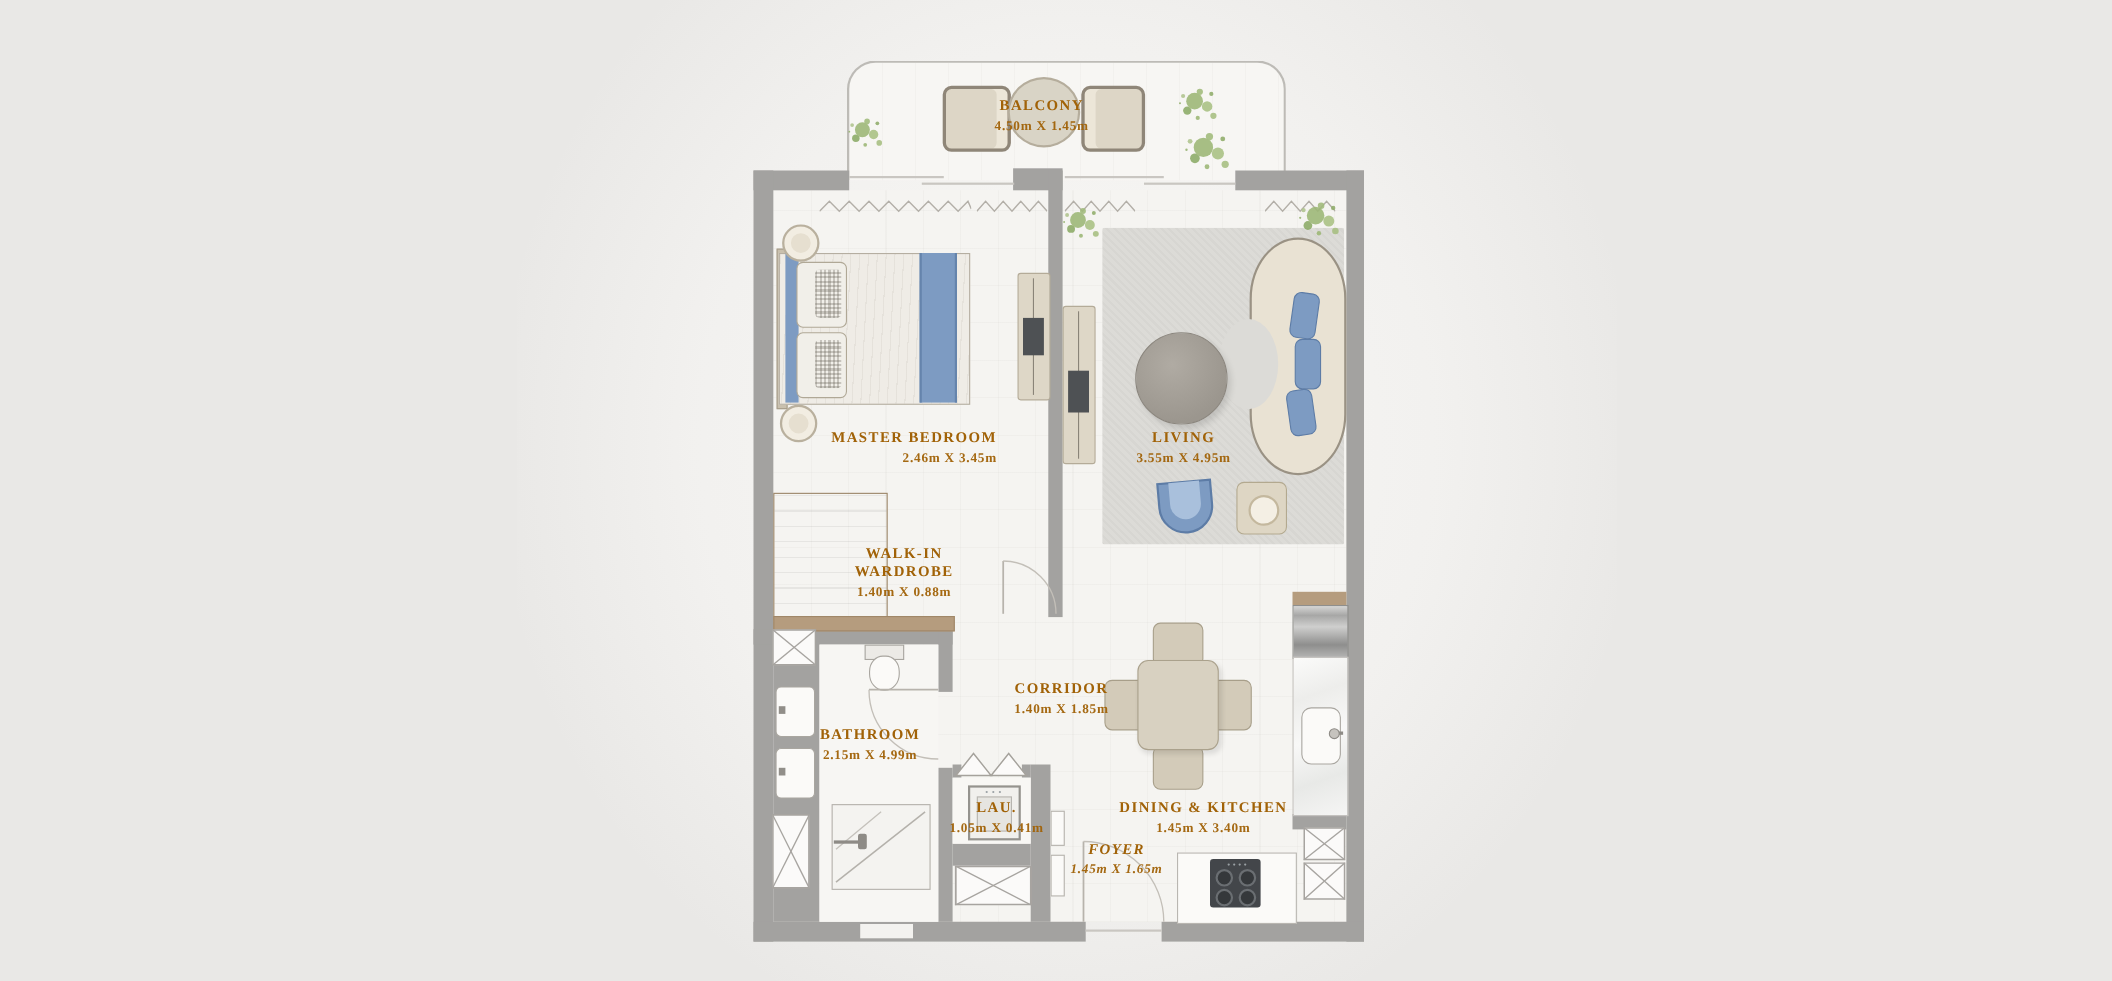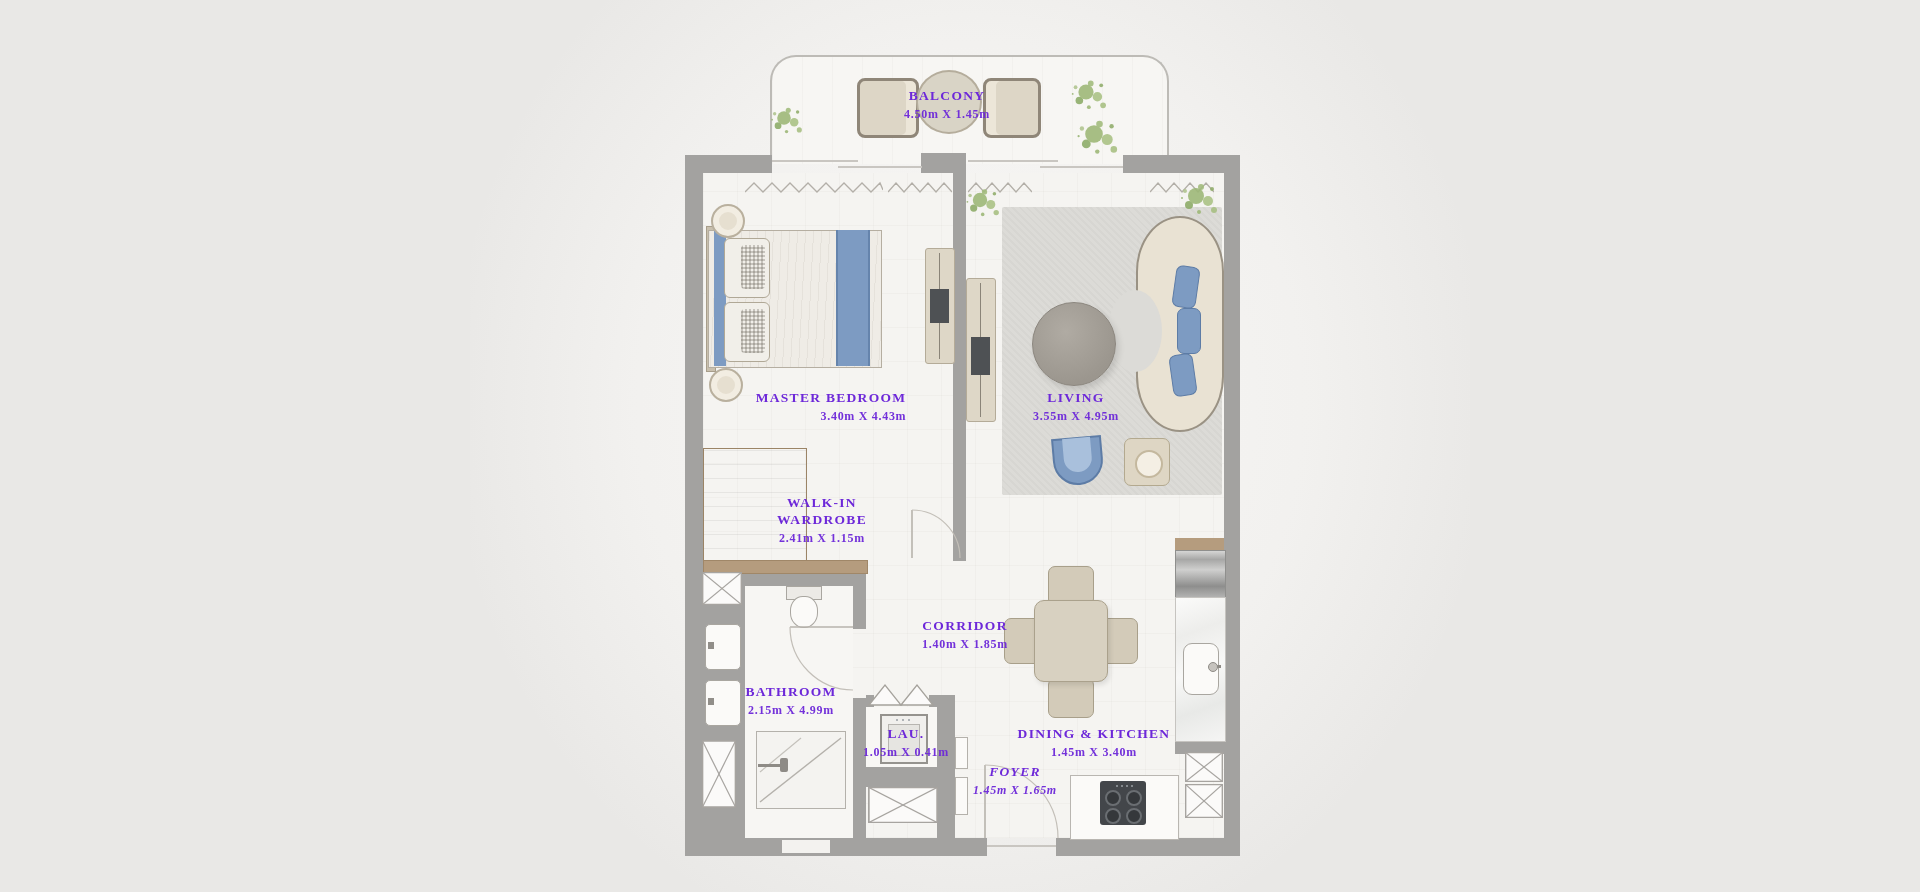--- a/index.html
+++ b/index.html
@@ -12,21 +12,21 @@
   .glow{position:absolute;left:470px;top:-60px;width:1000px;height:1010px;
         background:radial-gradient(ellipse at 50% 46%,rgba(250,249,247,.95) 0%,rgba(244,243,241,.8) 48%,rgba(233,232,230,0) 74%);}
   .floor{position:absolute;background:#f5f4f1;
         background-image:repeating-linear-gradient(0deg,rgba(150,145,135,.055) 0 1px,transparent 1px 34px),
                          repeating-linear-gradient(90deg,rgba(150,145,135,.055) 0 1px,transparent 1px 34px);}
   .balcony{position:absolute;background:#f7f6f3;border:2px solid #bdbbb6;border-bottom:none;
         border-radius:26px 26px 0 0;
         background-image:repeating-linear-gradient(90deg,rgba(150,145,135,.05) 0 1px,transparent 1px 30px);}
   .rug{position:absolute;background:#dcdbd7;border-radius:2px;
         background-image:repeating-linear-gradient(45deg,rgba(0,0,0,.022) 0 2px,transparent 2px 5px);}
-  .label{position:absolute;transform:translateX(-50%);text-align:center;color:#6d28d9;white-space:nowrap;}
+  .label{position:absolute;transform:translateX(-50%);text-align:center;color:#a16207;white-space:nowrap;}
   .label .name{font-size:13.5px;font-weight:700;letter-spacing:1.3px;line-height:1.25;}
   .label .dims{font-size:12px;font-weight:700;letter-spacing:.7px;margin-top:2px;opacity:.95;}
   .label.wrap{white-space:normal;width:118px;}
   .xbox{position:absolute;}
   .arc{position:absolute;overflow:visible;}
   .curtain{position:absolute;}
   .plant{position:absolute;width:16px;height:16px;border-radius:50%;background:#9cb775;opacity:.88;
      box-shadow:12px 5px 0 -3px #a9c183,-7px 9px 0 -4px #8cab66,5px -9px 0 -5px #a1bb7b,
                 16px -7px 0 -6px #90ad6a,-11px -5px 0 -6px #b0c48e,3px 16px 0 -6px #9cb775,
                 18px 14px 0 -5px #a7bf81,-14px 2px 0 -7px #97b371;}
@@ -232,35 +232,35 @@
   </svg>
 
   <div class="abs" style="left:782px;top:840px;width:48px;height:13px;background:#f3f2ef;"></div>
 
   <div class="label" style="left:947px;top:88px;">
     <div class="name">BALCONY</div>
     <div class="dims">4.50m X 1.45m</div>
   </div>
   <div class="label" style="left:831px;top:390px;text-align:right;">
     <div class="name">MASTER BEDROOM</div>
-    <div class="dims">3.40m X 4.43m</div>
+    <div class="dims">2.46m X 3.45m</div>
   </div>
   <div class="label" style="left:1076px;top:390px;">
     <div class="name">LIVING</div>
     <div class="dims">3.55m X 4.95m</div>
   </div>
   <div class="label wrap" style="left:822px;top:495px;">
     <div class="name">WALK-IN WARDROBE</div>
-    <div class="dims">2.41m X 1.15m</div>
+    <div class="dims">1.40m X 0.88m</div>
   </div>
   <div class="label" style="left:919px;top:618px;margin-left:46px;">
     <div class="name">CORRIDOR</div>
     <div class="dims">1.40m X 1.85m</div>
   </div>
-  <div class="label" style="left:791px;top:684px;">
+  <div class="label" style="left:791px;top:660px;">
     <div class="name">BATHROOM</div>
     <div class="dims">2.15m X 4.99m</div>
   </div>
   <div class="label" style="left:906px;top:726px;">
     <div class="name">LAU.</div>
     <div class="dims">1.05m X 0.41m</div>
   </div>
   <div class="label" style="left:1094px;top:726px;">
     <div class="name">DINING &amp; KITCHEN</div>
     <div class="dims">1.45m X 3.40m</div>

